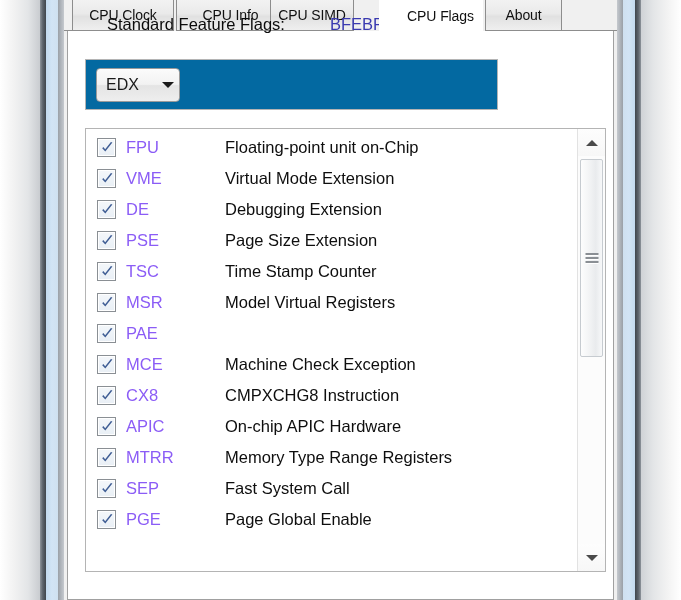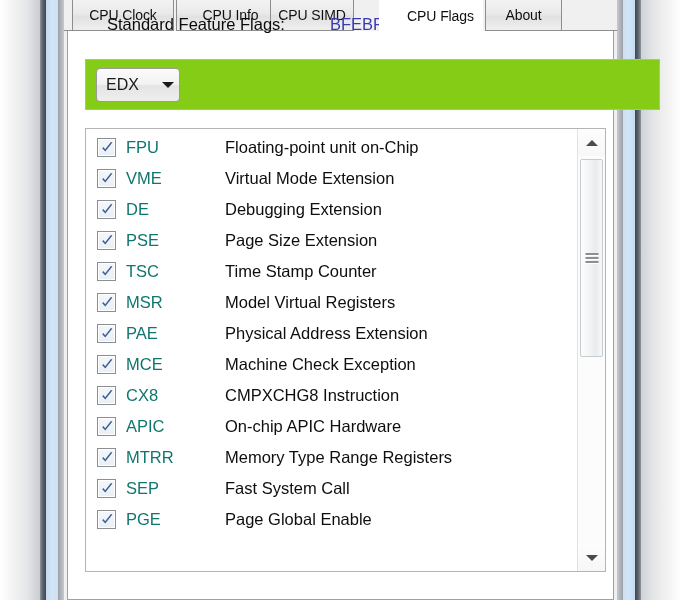--- a/index.html
+++ b/index.html
@@ -129,24 +129,24 @@
     background: #ffffff;
     border: 1px solid #a0a0a0;
     border-top: none;
   }
 
   
   .selector-panel {
     position: absolute;
     left: 85px;
     top: 59px;
-    width: 575px;
+    width: 413px;
     height: 51px;
     box-sizing: border-box;
-    background: #84cc16;
+    background: #0369a1;
     border: 1px solid #b4b4b4;
   }
 
   .combo {
     position: absolute;
     left: 10px;
     top: 8px;
     width: 84px;
     height: 34px;
     box-sizing: border-box;
@@ -229,21 +229,21 @@
     border: 1px solid #8a8f94;
     background: linear-gradient(to bottom, #f4f7fa 0%, #eef3f8 50%, #e9eff5 100%);
     box-shadow: inset 0 0 0 1px #ffffff;
   }
   .cb svg { position: absolute; left: 1px; top: 1px; }
 
   .flag-abbr {
     position: absolute;
     left: 40px;
     font-size: 16.5px;
-    color: #0f766e;
+    color: #8b5cf6;
     white-space: nowrap;
   }
   .flag-desc {
     position: absolute;
     left: 139px;
     font-size: 16.5px;
     color: #0e0e0e;
     white-space: nowrap;
   }
 
@@ -408,21 +408,20 @@
                 <path d="M3.2 8.2 L6.3 11.6 L13.4 2.6 L11.9 2.0 L6.2 9.3 L4.3 7.0 Z" fill="#3f5d94"></path>
               </svg></span></span>
           <span class="flag-abbr">MSR</span>
           <span class="flag-desc">Model Virtual Registers</span>
         </div>
         <div class="flag-row">
           <span class="cb"><span><svg width="17" height="17" viewBox="0 0 17 17">
                 <path d="M3.2 8.2 L6.3 11.6 L13.4 2.6 L11.9 2.0 L6.2 9.3 L4.3 7.0 Z" fill="#3f5d94"></path>
               </svg></span></span>
           <span class="flag-abbr">PAE</span>
-          <span class="flag-desc">Physical Address Extension</span>
         </div>
         <div class="flag-row">
           <span class="cb"><span><svg width="17" height="17" viewBox="0 0 17 17">
                 <path d="M3.2 8.2 L6.3 11.6 L13.4 2.6 L11.9 2.0 L6.2 9.3 L4.3 7.0 Z" fill="#3f5d94"></path>
               </svg></span></span>
           <span class="flag-abbr">MCE</span>
           <span class="flag-desc">Machine Check Exception</span>
         </div>
         <div class="flag-row">
           <span class="cb"><span><svg width="17" height="17" viewBox="0 0 17 17">

